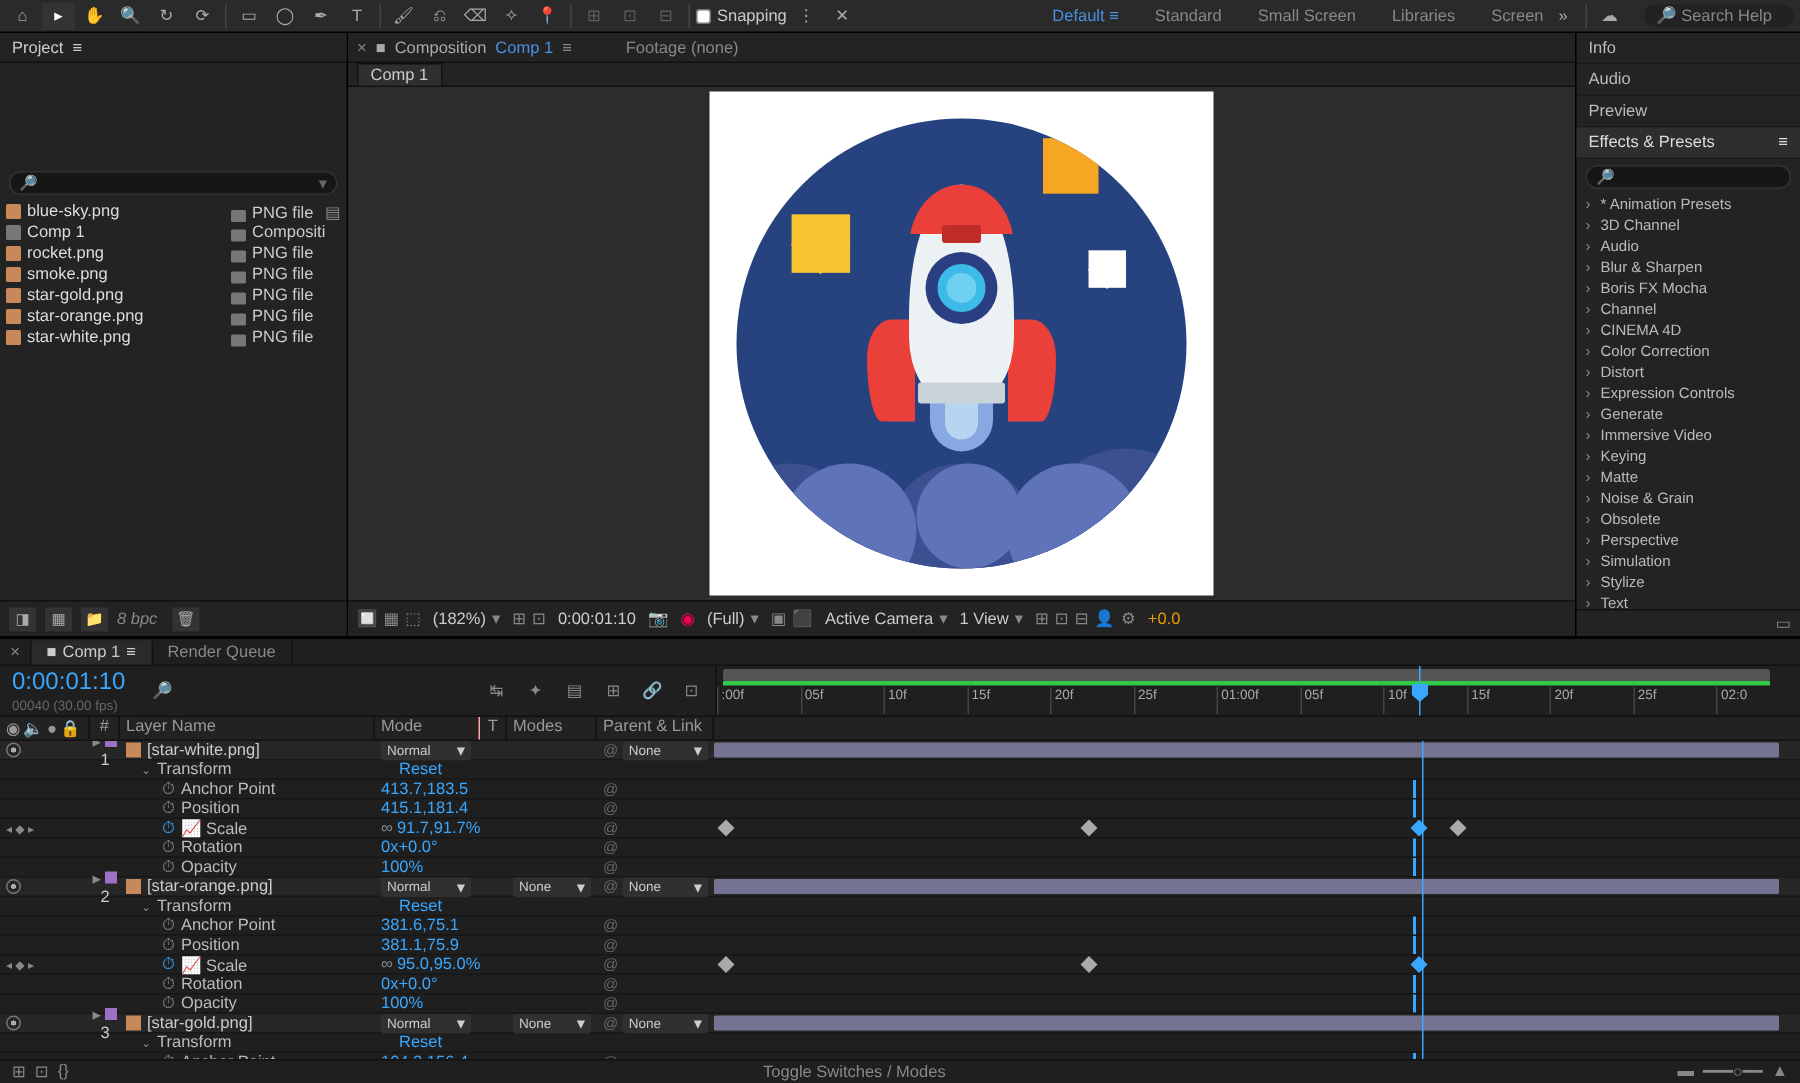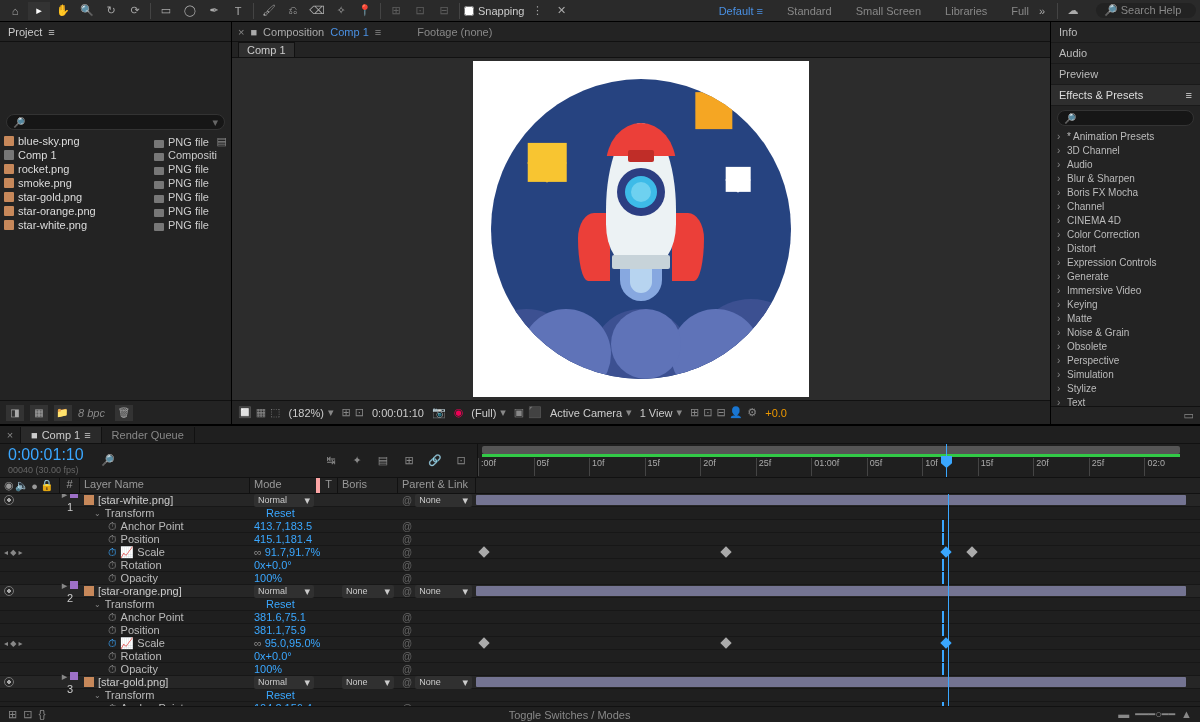--- a/index.html
+++ b/index.html
@@ -87,21 +87,21 @@
 .ruler-seg{flex:1;border-left:1px solid #444;font-size:9px;color:#aaa;padding-left:2px;position:relative;}
 .work-area{position:absolute;top:0;left:0;right:16px;height:8px;background:#555;border-radius:2px;margin:2px 4px;}
 .mini-bar{position:absolute;top:10px;left:4px;right:20px;height:3px;background:#32c947;}
 .playhead{position:absolute;top:0;bottom:0;width:1px;background:#3aa7ff;left:468px;}
 .playhead:before{content:"";position:absolute;top:12px;left:-5px;width:11px;height:12px;background:#3aa7ff;clip-path:polygon(0 0,100% 0,100% 60%,50% 100%,0 60%);}
 .playhead-line{position:absolute;top:0;left:948px;width:1px;background:#3aa7ff;height:100%;pointer-events:none;z-index:5;}
 .tl-colhdr { height:16px; display:flex; font-size:9px; color:#999; background:#222; border-bottom:1px solid #111;}
 .ch-icons{width:60px;border-right:1px solid #111;display:flex;align-items:center;gap:2px;padding:0 4px;}
 .ch-num{width:20px;text-align:center;border-right:1px solid #111;}
 .ch-name{width:170px;padding:0 4px;border-right:1px solid #111;}
-.ch-mode{width:70px;padding:0 4px;border-right:4px solid #fca5a5;}
+.ch-mode{width:70px;padding:0 4px;border-right:1px solid #fca5a5;}
 .ch-t{width:18px;text-align:center;border-right:1px solid #111;}
 .ch-trk{width:60px;padding:0 4px;border-right:1px solid #111;}
 .ch-parent{width:78px;padding:0 4px;border-right:1px solid #111;}
 .ch-tl{flex:1;}
 .tl-rows { flex:1; overflow:auto; font-size:10px; position:relative;}
 .tl-rows::-webkit-scrollbar{width:10px;height:10px;}
 .tl-rows::-webkit-scrollbar-thumb{background:#444;}
 .tl-row { display:flex; height:13px; align-items:center;border-bottom:1px solid #171717;position:relative;}
 .tl-row.layer{background:#262626;}
 .r-icons{width:60px;display:flex;align-items:center;gap:3px;padding:0 4px;color:#888;}
@@ -162,21 +162,21 @@
       <input type="checkbox" style="">
       <span>Snapping</span>
     </div>
   <div class="tb-btn">⋮</div>
   <div class="tb-btn">✕</div>
   <div class="workspace-tabs">
       <span class="active">Default<span style="color: rgb(74, 144, 226);"> ≡</span></span>
       <span>Standard</span>
       <span>Small Screen</span>
       <span>Libraries</span>
-      <span>Full</span>
+      <span>Screen</span>
     </div>
   <div class="tb-btn">»</div>
   <div class="tb-sep"></div>
   <div class="tb-btn">☁</div>
   <div class="search-box">🔎 <span>Search Help</span></div>
 </div>
 
 <div class="main-area">
 
   <div class="left-panel">
@@ -391,21 +391,21 @@
     <div class="ch-icons">
         <span>◉</span>
         <span>🔈</span>
         <span>●</span>
         <span>🔒</span>
       </div>
     <div class="ch-num">#</div>
     <div class="ch-name">Layer Name</div>
     <div class="ch-mode">Mode</div>
     <div class="ch-t">T</div>
-    <div class="ch-trk">Boris</div>
+    <div class="ch-trk">Modes</div>
     <div class="ch-parent">Parent &amp; Link</div>
     <div class="ch-tl"></div>
   </div>
   <div class="tl-rows" id="tl-rows">
     <div class="playhead-line"></div>
   <div class="tl-row layer">
         <div class="r-icons">
           <span class="r-eye"></span>
         </div>
   <div class="r-num"><span style="color:#888">▸</span> <span style="background:#9d70c7;display:inline-block;width:8px;height:8px"></span> 1</div>

